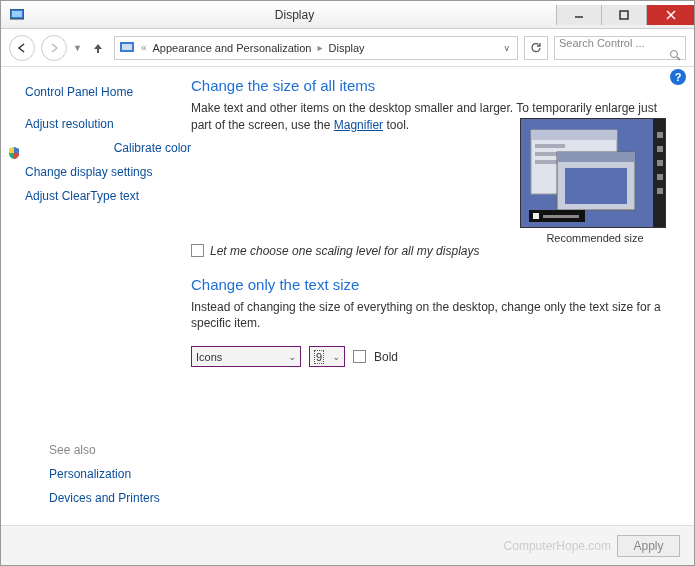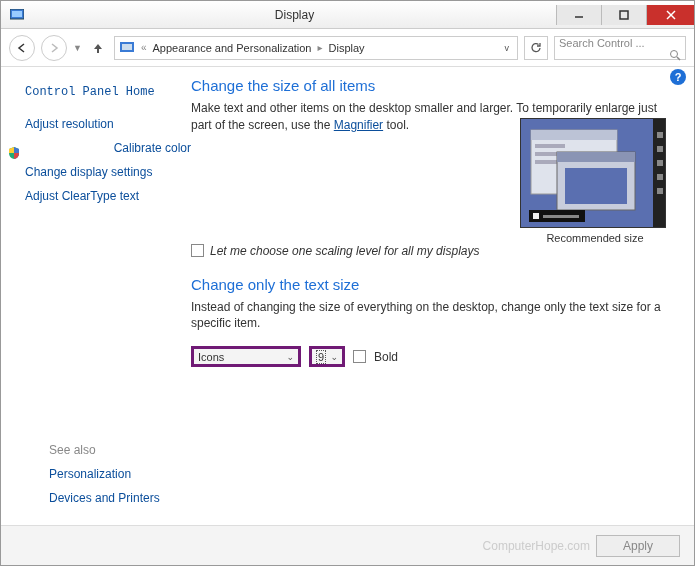--- a/index.html
+++ b/index.html
@@ -23,21 +23,21 @@
 .addr-icon { width:16px; height:16px; display:flex; align-items:center; justify-content:center;}
 .addr-sep { color:#888; font-size:10px; padding:0 2px;}
 .addr-drop { margin-left:auto; color:#555; font-size:9px; padding:0 4px;}
 .refresh-btn { width:24px; height:24px; border:1px solid #ccc; display:flex; align-items:center; justify-content:center; color:#555; }
 .searchbox { width:132px; height:24px; border:1px solid #ccc; display:flex; align-items:flex-start; padding:0 4px; font-size:11px; color:#888;flex-direction:column; }
 .searchbox .si { margin-left:auto; }
 
 
 .content { position:absolute; top:66px; bottom:40px; left:0; right:0; display:flex; }
 .sidebar { width:190px; padding:18px 0 0 24px; font-size:12px; }
-.sidebar .cphome { color:#0b4e9b; margin-bottom:18px;font-family:Liberation Mono, monospace; }
+.sidebar .cphome { color:#0b4e9b; margin-bottom:18px; }
 .sidebar a { display:block; color:#0b4e9b; margin-bottom:10px; text-decoration:none; }
 .shield-row { display:flex; align-items:center; gap:4px; margin-left:-18px; padding-left:0;justify-content:space-between;}
 .shield-row .shield { width:14px; height:14px; }
 .seealso { position:absolute; bottom:10px; left:24px; font-size:12px; }
 .seealso .hdr { color:#888; margin-bottom:10px; }
 
 .main { flex:1; padding:10px 24px 0 0; font-size:12px; color:#333; position:relative;}
 .help-icon { position:absolute; top:2px; right:8px; width:16px; height:16px; border-radius:50%; background:#1e6fd6; color:#fff; font-size:11px; font-weight:bold; display:flex; align-items:center; justify-content:center; }
 h2 { color:#1e6fd6; font-weight:normal; font-size:15px; margin-bottom:6px; }
 .desc { line-height:1.4; margin-bottom:14px; }
@@ -52,29 +52,29 @@
 
 .preview-area { float:right; width:150px; text-align:center; margin-top:-30px; margin-left:10px;}
 .preview { width:146px; height:110px; background:#5a6fb0; border:1px solid #333; position:relative; overflow:hidden; display:flex; align-items:center; justify-content:center;}
 .preview svg { display:block; }
 .rec-label { font-size:11px; margin-top:4px; }
 
 .checkbox-row { display:flex; align-items:center; gap:6px; margin:90px 0 18px 0; clear:both;font-style:italic;}
 .cb { width:13px; height:13px; border:1px solid #888; background:#fff; }
 
 .item-sel { display:flex; align-items:center; gap:8px; }
-.select { height:21px; border:3px solid #701a75; background:#f4f4f4; display:flex; align-items:center; padding:0 4px; font-size:11px; }
+.select { height:21px; border:1px solid #701a75; background:#f4f4f4; display:flex; align-items:center; padding:0 4px; font-size:11px; }
 .select.wide { width:110px; }
 .select.narrow { width:36px; }
 .select .chev { margin-left:auto; font-size:9px; color:#555; }
 
 
 .bottombar { position:absolute; bottom:0; left:0; right:0; height:40px; border-top:1px solid #ddd; background:#f4f4f4; display:flex; align-items:center; justify-content:flex-end; padding:0 14px; gap:6px;}
 .watermark { color:#ccc; font-size:12px; }
-.apply-btn { width:84px; height:22px; border:1px solid #bbb; background:#eee; color:#888; font-size:12px; display:flex; align-items:center; justify-content:center; }
+.apply-btn { width:63px; height:22px; border:1px solid #bbb; background:#eee; color:#888; font-size:12px; display:flex; align-items:center; justify-content:center; }
 
 .sidebar-container { position:relative; height:100%; }
 </style>
 </head>
 <body>
 
 <div class="titlebar">
   <div class="sys-icon">
     <svg width="14" height="12">
         <rect x="0" y="0" width="14" height="10" fill="#3a7bd5" stroke="#245" stroke-width="1"></rect>

